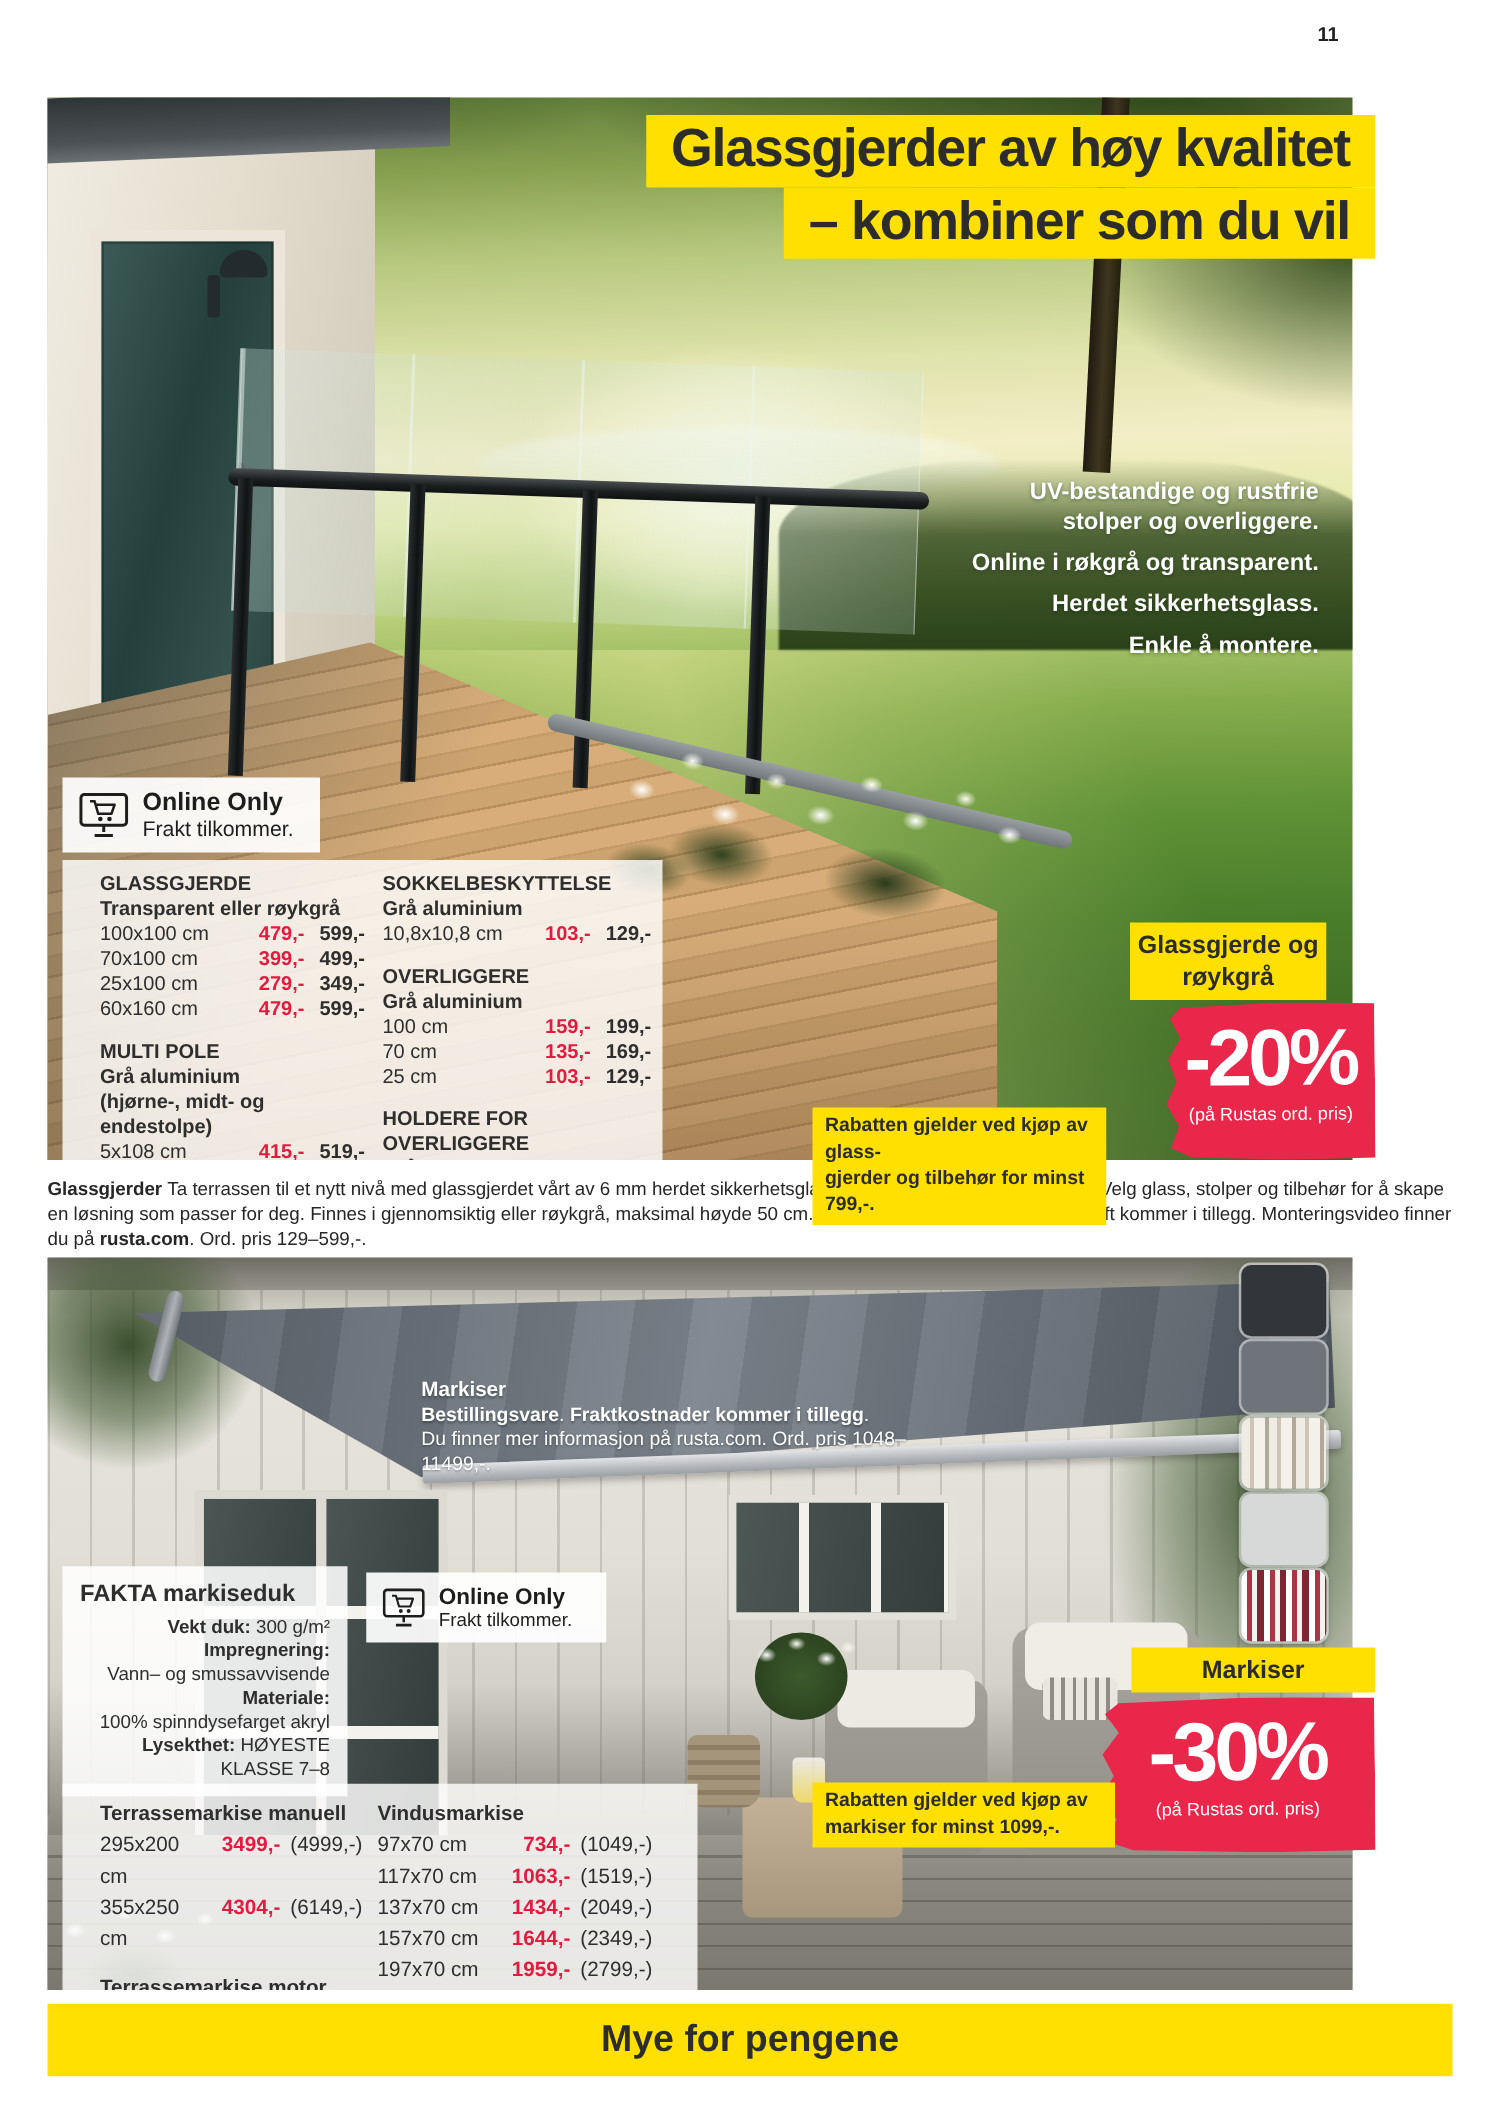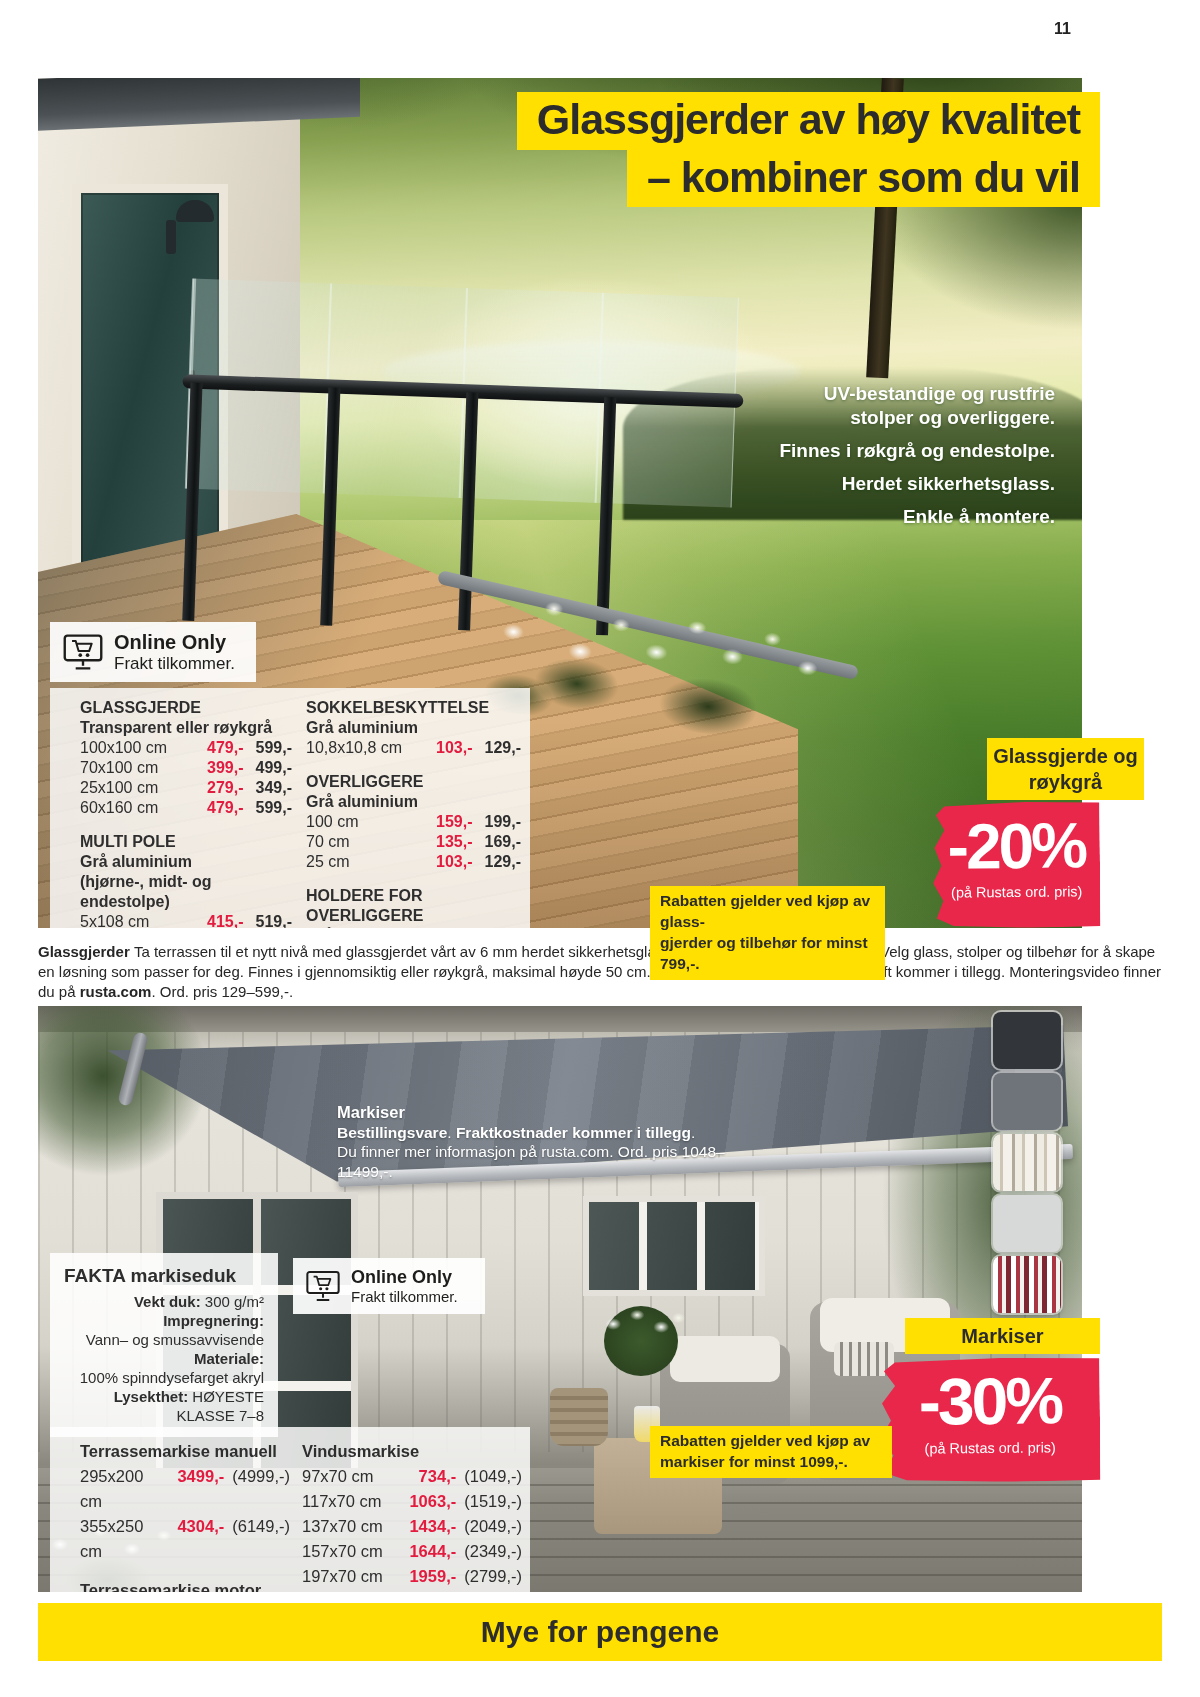--- a/index.html
+++ b/index.html
@@ -89,21 +89,21 @@
       gap:10px;padding:6px 12px;z-index:5;}
   .oo-title{font-size:20px;font-weight:bold;color:#1d1d1b;line-height:1.15;}
   .oo-sub{font-size:17px;color:#1d1d1b;line-height:1.15;}
   .oo1{left:12px;top:544px;width:182px;height:48px;}
   .oo2{left:255px;top:252px;width:168px;height:44px;}
   .oo2 .oo-title{font-size:18px;} .oo2 .oo-sub{font-size:15px;}
 
   
   .price-panel{position:absolute;background:rgba(253,253,251,.84);z-index:4;}
   .panel1{left:12px;top:610px;width:480px;height:240px;}
-  .panel2{left:12px;top:421px;width:480px;height:165px;}
+  .panel2{left:12px;top:421px;width:480px;height:165px;padding-left:28px;}
   .tcol{position:absolute;font-size:16px;line-height:20px;color:#2e2e2e;}
   .t1c1{left:30px;top:10px;width:212px;}
   .t1c2{left:256px;top:10px;width:215px;}
   .t2c1{left:30px;top:12px;width:210px;}
   .t2c2{left:252px;top:12px;width:220px;}
   .panel2 .tcol{line-height:25px;font-size:16.5px;}
   .pt-title,.pt-sub{font-weight:bold;}
   .gap14{margin-top:14px;}
   .pr{display:flex;}
   .pr .lab{width:118px;}
@@ -111,21 +111,21 @@
   .pr .red{width:54px;text-align:right;color:#e31b3f;font-weight:bold;margin-right:12px;}
   .pr .ord{font-weight:bold;}
   .panel2 .pr .lab{width:104px;}
   .panel2 .pr .red{width:64px;margin-right:8px;}
   .panel2 .pr .ord{font-weight:normal;}
   .pr .lab.boldlab{font-weight:bold;width:128px;}
 
   
   .badge-label{position:absolute;background:#ffe000;color:#2c2c2c;font-weight:bold;z-index:8;
       display:flex;flex-direction:column;align-items:center;justify-content:center;text-align:center;}
-  .bl1{left:987px;top:738px;width:157px;height:62px;font-size:20px;line-height:1.3;}
+  .bl1{left:904px;top:738px;width:157px;height:62px;font-size:20px;line-height:1.3;}
   .bl2{left:905px;top:1318px;width:195px;height:36px;font-size:20px;}
   .badge-red{position:absolute;background:#e8274a;color:#fff;text-align:center;z-index:8;transform:rotate(-.5deg);
       clip-path:polygon(7% 3%,55% 0,100% 1%,100% 99%,60% 100%,12% 98%,2% 92%,6% 78%,0% 64%,5% 50%,1% 36%,7% 22%,2% 10%);}
   .br1{left:933px;top:802px;width:167px;height:126px;}
   .br2{left:880px;top:1358px;width:220px;height:124px;}
   .discount{font-size:64px;font-weight:bold;letter-spacing:-3px;line-height:1;margin-top:12px;}
   .br2 .discount{font-size:66px;margin-top:10px;}
   .badge-note{font-size:14.5px;margin-top:6px;}
   .rebate{position:absolute;background:#ffe000;color:#2c2c2c;font-weight:bold;font-size:15.5px;
       line-height:1.35;padding:5px 10px;z-index:8;}
@@ -336,21 +336,21 @@
   </div>
 
   <div class="headline">
     <span class="hl">Glassgjerder av høy kvalitet</span>
     <span class="hl">– kombiner som du vil</span>
   </div>
 
   <div class="features">
     <div class="feat first">UV-bestandige og rustfrie</div>
     <div class="feat cont">stolper og overliggere.</div>
-    <div class="feat">Finnes i røkgrå og endestolpe.</div>
+    <div class="feat">Online i røkgrå og transparent.</div>
     <div class="feat">Herdet sikkerhetsglass.</div>
     <div class="feat">Enkle å montere.</div>
   </div>
 
   <div class="badge-label bl1">
     <span>Glassgjerde og</span>
     <span>røykgrå</span>
   </div>
   <div class="badge-red br1">
     <div class="discount">-20%</div>

